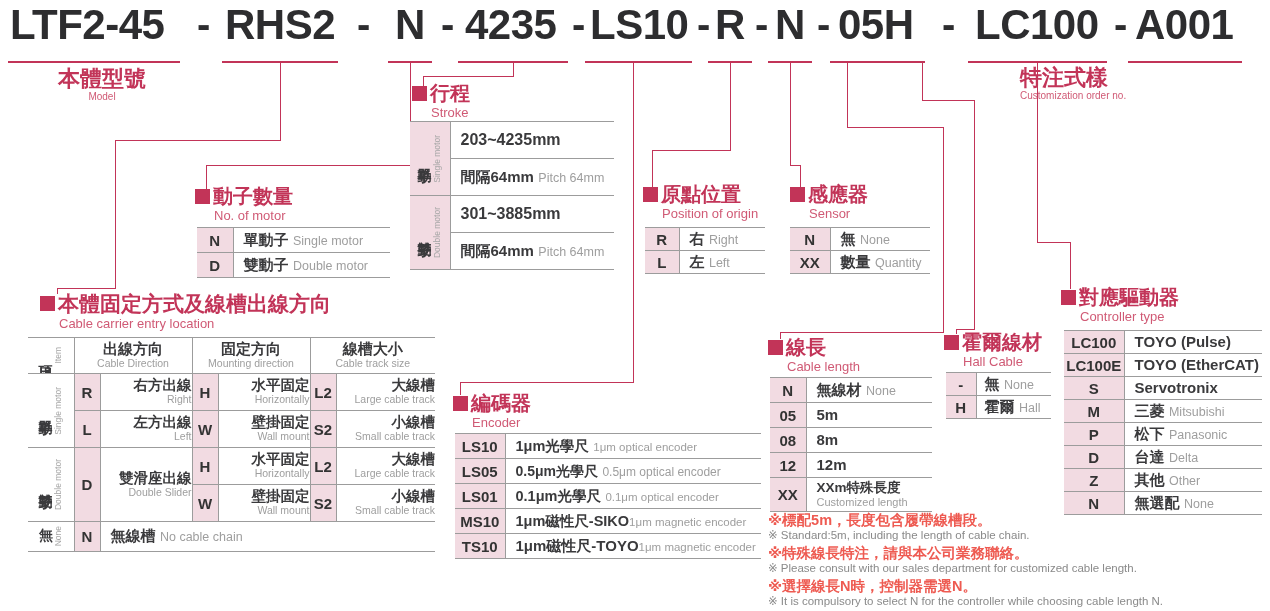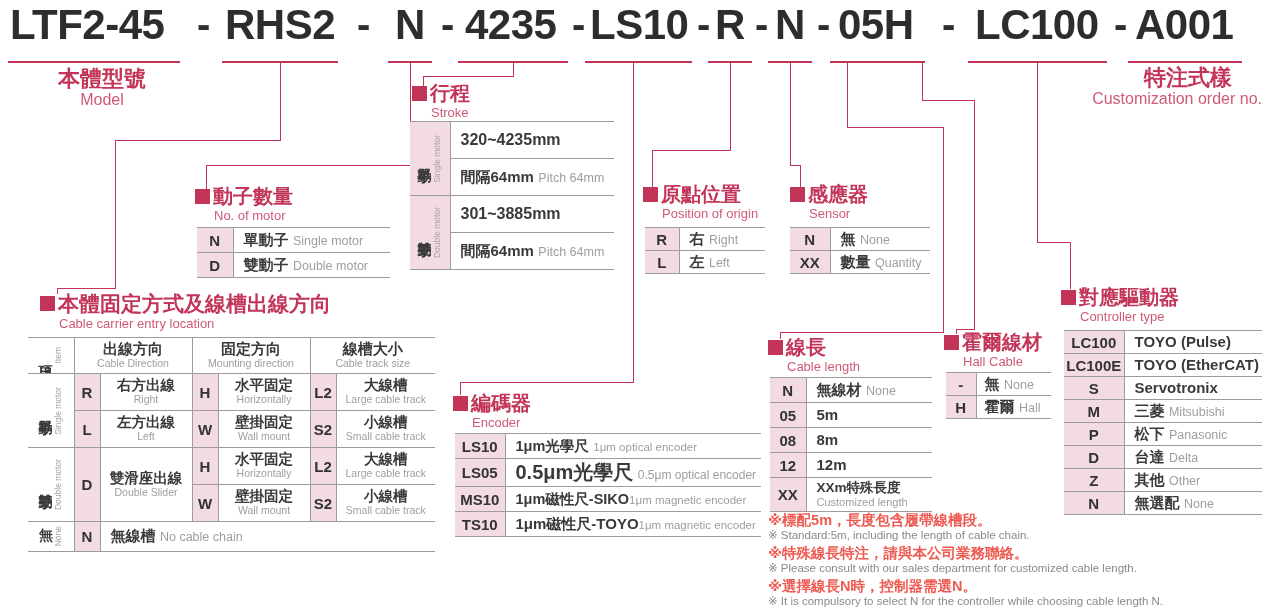--- a/index.html
+++ b/index.html
@@ -8,32 +8,32 @@
   .seg{position:absolute;top:2px;font-size:42px;font-weight:bold;color:#2d2d2f;letter-spacing:-0.5px;white-space:nowrap;line-height:1.1}
   .dash{position:absolute;top:0;font-size:40px;font-weight:bold;color:#2d2d2f;line-height:1.2}
   .ul{position:absolute;height:2px;background:#c23458}
   .cl{position:absolute;background:#c23458}
   .shead{position:absolute}
   .shead .t{display:flex;align-items:center;gap:3px;font-size:20px;font-weight:bold;color:#c23458;line-height:1;white-space:nowrap}
   .sq{display:inline-block;width:15px;height:15px;background:#c23458;flex:0 0 auto}
   .shead .s{font-size:13px;color:#d05a75;margin-left:19px;margin-top:2px;white-space:nowrap}
   .biglabel{position:absolute}
   .biglabel .t{font-size:22px;font-weight:bold;color:#c23458;line-height:1.15}
-  .biglabel .s{font-size:16px;color:#d05a75}
+  .biglabel .s{font-size:10px;color:#d05a75}
   table.tb{position:absolute;border-collapse:collapse;table-layout:fixed}
   .tb td{border-top:1px solid #9c9c9c;border-bottom:1px solid #9c9c9c;padding:0;vertical-align:middle;overflow:hidden}
   .tb td.cd{background:#f2dbe2;font-weight:bold;text-align:center;color:#333;font-size:15px;border-right:1px solid #9c9c9c}
   .tb td.gc{background:#f2dbe2;border-right:1px solid #9c9c9c}
   .tb td.ds{padding-left:10px;white-space:nowrap}
   .zh{font-weight:bold;color:#3a3a3c;font-size:15px}
   .en{color:#9e9e9e;font-size:12.5px}
   .vwrap{display:flex;align-items:center;justify-content:center;height:100%}
   .vzh{writing-mode:vertical-rl;text-orientation:upright;font-weight:bold;color:#3a3a3c;font-size:14px;line-height:1;letter-spacing:1px}
   .ven{writing-mode:vertical-rl;transform:rotate(180deg);color:#a6a6a6;font-size:8.5px;line-height:1;margin-left:1px}
-  .d2{text-align:center;line-height:1.1}
+  .d2{text-align:right;line-height:1.1}
   .d2 .zh{font-size:14.5px;display:block}
   .d2 .en{font-size:10.5px;display:block}
   .hz{font-size:15px;font-weight:bold;color:#3a3a3c;display:block;text-align:center;line-height:1.1}
   .he{font-size:10.5px;color:#9e9e9e;display:block;text-align:center;line-height:1.1}
   .fn-zh{font-size:14.5px;font-weight:bold;color:#ee5a51;line-height:17px;white-space:nowrap}
   .fn-en{font-size:11.5px;color:#8a8a8a;line-height:13px;margin-bottom:3px;white-space:nowrap}
 </style>
 </head>
 <body>
 
@@ -111,21 +111,21 @@
   <div class="cl" style="left:956px;top:329px;width:1px;height:5px"></div>
 
   <div class="cl" style="left:1037px;top:63px;width:1px;height:179px"></div>
   <div class="cl" style="left:1037px;top:242px;width:34px;height:1px"></div>
   <div class="cl" style="left:1070px;top:242px;width:1px;height:47px"></div>
 
   <div class="biglabel" style="left:22px;top:66px;width:160px;text-align:center">
     <div class="t">本體型號</div>
     <div class="s">Model</div>
   </div>
-  <div class="biglabel" style="left:1020px;top:65px;width:242px;text-align:right">
+  <div class="biglabel" style="left:1020px;top:65px;width:242px;text-align:left">
     <div class="t" style="padding-right:30px">特注式樣</div>
     <div class="s">Customization order no.</div>
   </div>
 
   <div class="shead" style="left:412px;top:83px">
     <div class="t">
         <span class="sq"></span>
         <span>行程</span>
       </div>
     <div class="s">Stroke</div>
@@ -193,21 +193,21 @@
         <col style="width:164px">
       </colgroup>
     <tbody>
         <tr style="height:37px">
       <td class="gc" rowspan="2">
             <div class="vwrap">
         <span class="vzh">單動子</span>
         <span class="ven">Single motor</span>
             </div>
           </td>
-      <td class="ds"><span class="zh" style="font-size:16px">320~4235mm</span></td>
+      <td class="ds"><span class="zh" style="font-size:16px">203~4235mm</span></td>
     </tr>
     <tr style="height:37px">
       <td class="ds"><span class="zh">間隔64mm</span> <span class="en">Pitch 64mm</span></td>
     </tr>
     <tr style="height:37px">
       <td class="gc" rowspan="2">
             <div class="vwrap">
         <span class="vzh">雙動子</span>
         <span class="ven">Double motor</span>
             </div>
@@ -395,21 +395,25 @@
         <col style="width:50px">
         <col style="width:256px">
       </colgroup>
     <tbody>
         <tr style="height:25px">
       <td class="cd">LS10</td>
       <td class="ds"><span class="zh" style="font-size:14.5px">1μm光學尺</span> <span class="en" style="font-size:11.5px">1μm optical encoder</span></td>
     </tr>
     <tr style="height:25px">
       <td class="cd">LS05</td>
-      <td class="ds"><span class="zh" style="font-size:20px">0.5μm光學尺</span> <span class="en" style="font-size:12px">0.5μm optical encoder</span></td>
+      <td class="ds"><span class="zh" style="font-size:14px">0.5μm光學尺</span> <span class="en" style="font-size:12px">0.5μm optical encoder</span></td>
+    </tr>
+    <tr style="height:25px">
+      <td class="cd">LS01</td>
+      <td class="ds"><span class="zh" style="font-size:14.5px">0.1μm光學尺</span> <span class="en" style="font-size:11.5px">0.1μm optical encoder</span></td>
     </tr>
     <tr style="height:25px">
       <td class="cd">MS10</td>
       <td class="ds"><span class="zh" style="font-size:14.5px">1μm磁性尺-SIKO</span><span class="en" style="font-size:11.5px">1μm magnetic encoder</span></td>
     </tr>
     <tr style="height:25px">
       <td class="cd">TS10</td>
       <td class="ds"><span class="zh" style="font-size:15px">1μm磁性尺-TOYO</span><span class="en" style="font-size:11.5px">1μm magnetic encoder</span></td>
     </tr>
   </tbody>

